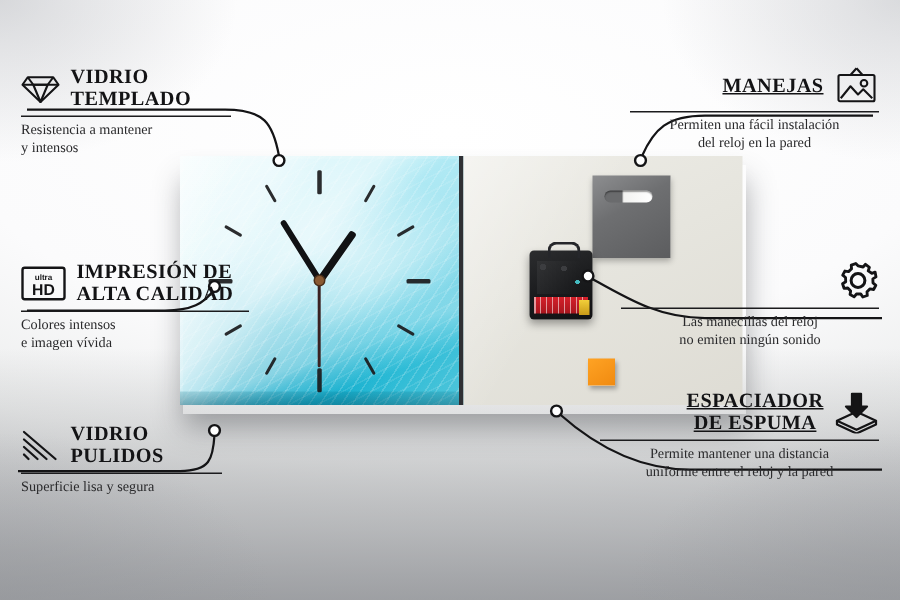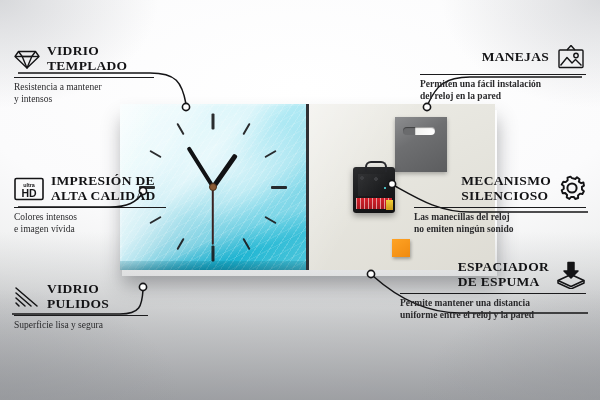--- a/index.html
+++ b/index.html
@@ -104,26 +104,26 @@
   #connectors{position:absolute;inset:0;pointer-events:none;}
 
   
   .label{position:absolute;}
   .lab-head{display:flex;align-items:center;gap:7px;}
   .lab-left .lab-head{justify-content:flex-start;}
   .lab-right .lab-head{justify-content:flex-end;}
   .lab-title{font-family:"Liberation Serif", serif;font-weight:700;
     font-size:13.5px;line-height:14.5px;color:#131315;letter-spacing:.3px;}
   .lab-left .lab-title{text-align:left;}
-  .lab-right .lab-title{text-align:left;}
+  .lab-right .lab-title{text-align:center;text-decoration:underline;}
   .lab-rule{height:1.4px;background:#1b1b1d;margin:4px 0 4px 0;}
   .lab-desc{font-family:"Liberation Serif", serif;font-size:9.5px;
     line-height:11.5px;color:#2a2a2c;}
   .lab-left .lab-desc{text-align:left;}
-  .lab-right .lab-desc{text-align:left;font-weight:bold;}
+  .lab-right .lab-desc{text-align:center;}
   .icon{flex:0 0 auto;display:block;}
 </style>
 </head>
 <body>
 
 <div id="stage">
 
   <div class="bg-base"></div>
   <div class="bg-vignette"></div>
   <div class="bg-corner-tl"></div>
@@ -270,24 +270,20 @@
         </g>
       </svg>
     </div>
     <div class="lab-rule"></div>
     <div class="lab-desc">Permiten una fácil instalación</div>
     <div class="lab-desc">del reloj en la pared</div>
   </div>
 
   <div class="label lab-right" style="right:14px;top:174px;width:172px;">
     <div class="lab-head">
-      <div>
-        <div class="lab-title">MECANISMO</div>
-        <div class="lab-title">SILENCIOSO</div>
-      </div>
       <svg class="icon" width="28" height="27" viewBox="0 0 28 27">
         <g fill="none" stroke="#141416" stroke-width="2" stroke-linecap="round" stroke-linejoin="round">
           <path d="M14,3.2
                    L17.4,4.0 L19.0,2.2 L21.6,4.2 L20.8,6.6
                    L23.2,8.2 L25.4,7.4 L26.0,10.6 L23.9,11.9
                    L24.0,14.6 L25.9,16.2 L24.4,19.0 L22.0,18.6
                    L20.0,20.5 L20.2,23.0 L17.2,24.0 L15.8,21.9
                    L13.0,22.0 L11.4,23.9 L8.7,22.4 L9.1,20.0
                    L7.2,18.0 L4.7,18.2 L3.7,15.2 L5.8,13.8
                    L5.7,11.0 L3.8,9.4 L5.3,6.7 L7.7,7.1

